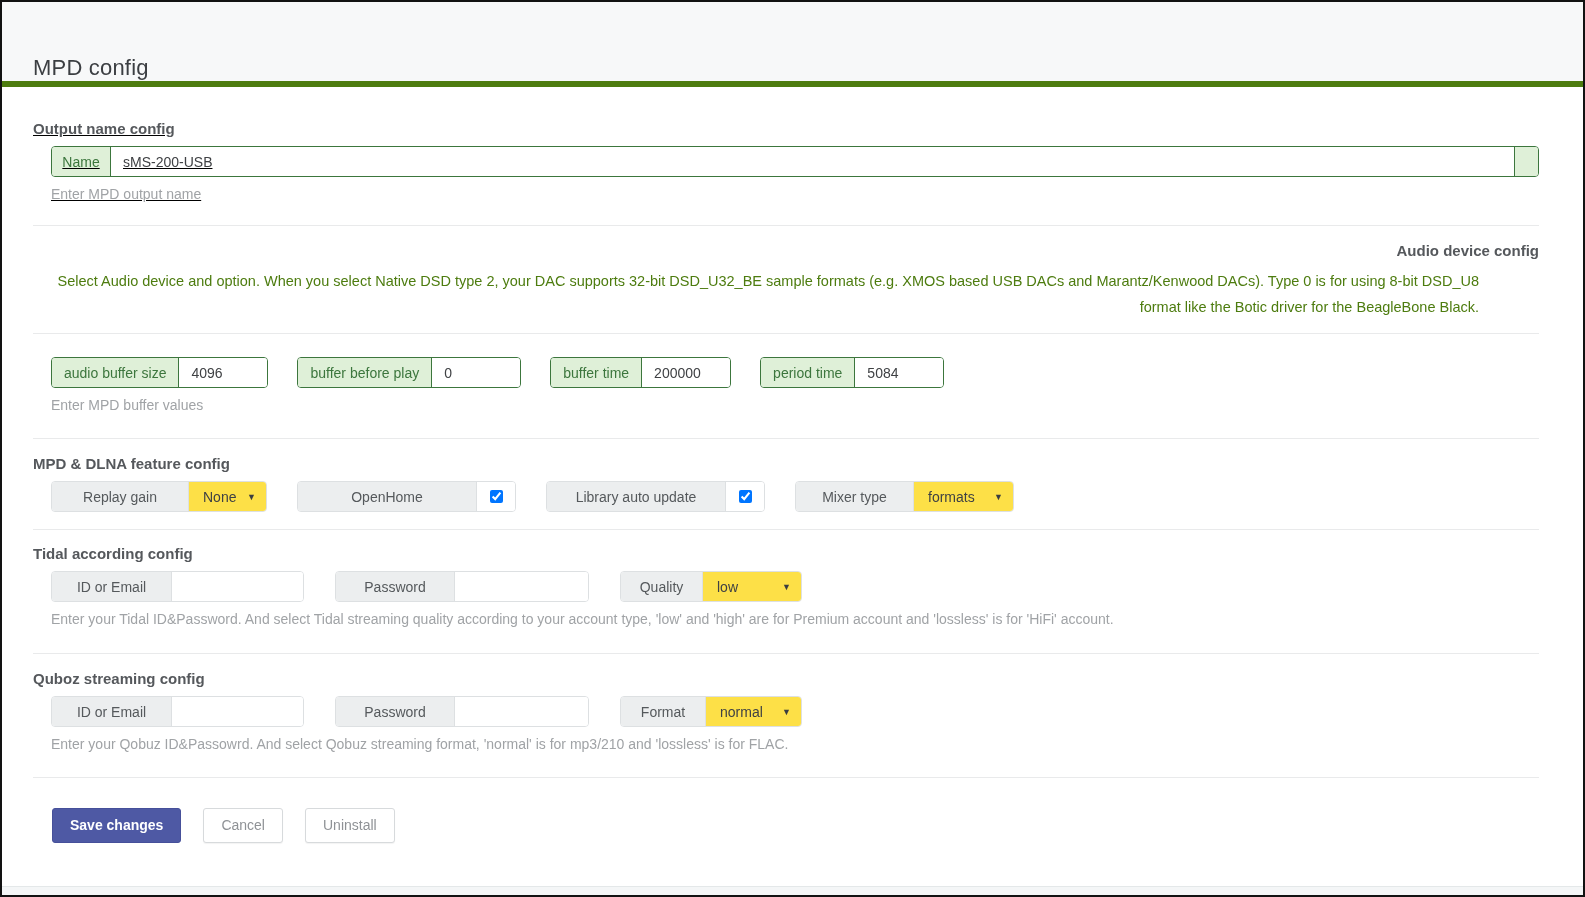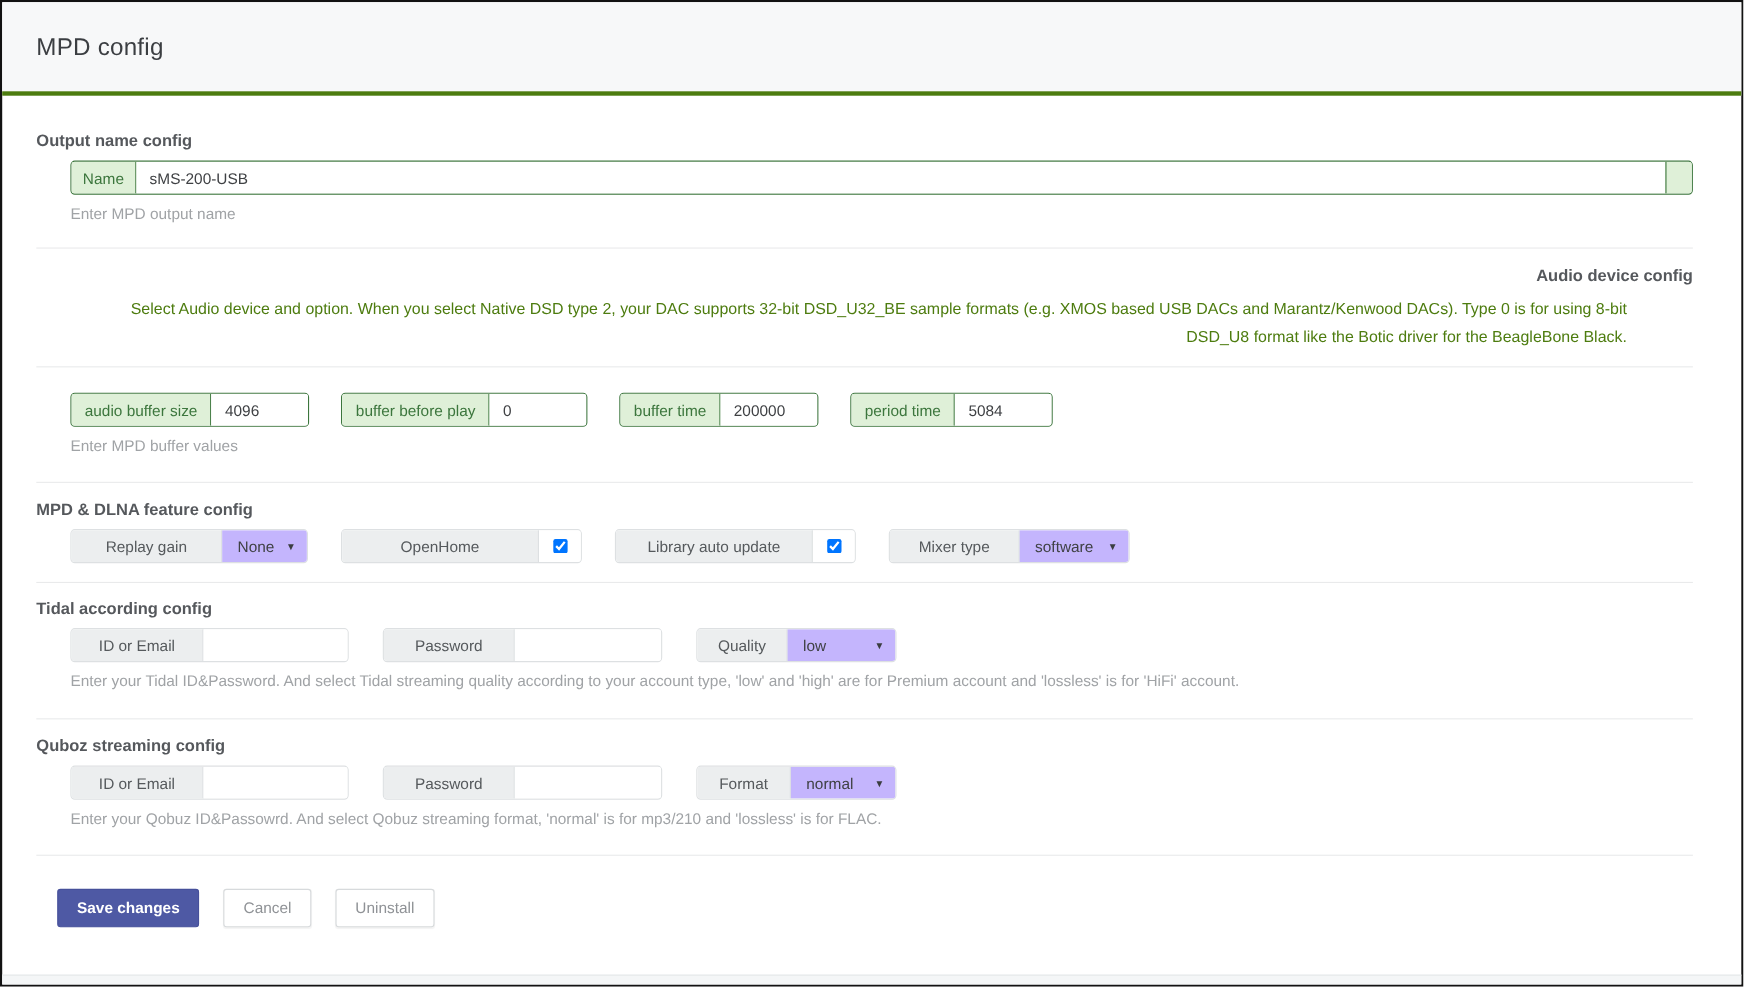--- a/index.html
+++ b/index.html
@@ -10,35 +10,35 @@
   }
   .page {
     width: 1585px; height: 897px;
     border: 2px solid #121212;
     display: flex; flex-direction: column;
     background: #fff;
   }
   .page-header {
     height: 85px; flex: 0 0 85px;
     background: #f7f8f9;
-    border-bottom: 4px solid #4d7c0f;
-    display: flex; align-items: center;
+    border-bottom: 6px solid #4d7c0f;
+    display: flex; align-items: flex-end;
     padding-left: 31px;
   }
   .page-title {
     font-size: 22px; font-weight: 400; color: #3b3e42;
     letter-spacing: 0.2px;
   }
   .page-main { flex: 1 1 auto; overflow: hidden; padding: 0 44px 0 31px; }
   .sect { }
   .sect-heading {
     font-size: 15px; font-weight: bold; color: #55585c;
     line-height: 18px;
   }
-  .indent { margin-left: 31px; }
+  .indent { margin-left: 18px; }
   .help-text {
     font-size: 14px; color: #a0a3a6; line-height: 18px; margin-top: 8px;
   }
   .desc-text {
     font-size: 14.5px; color: #4d7c0f; line-height: 26px; margin-top: 8px;
     padding-right: 60px;
   }
   .divider { border: 0; border-top: 1px solid #e9eaeb; height: 0; }
 
   
@@ -67,21 +67,21 @@
   .ig-gray { border: 1px solid #dde0e2; border-radius: 4px; overflow: hidden; background:#fff; }
   .ig-gray .ig-label {
     background: #eceeef; color: #55595c; border-right: 1px solid #dde0e2;
   }
   .ig-gray .ig-addon-check {
     display: flex; align-items: center; justify-content: center;
     background: #fff; flex: 0 0 38px;
   }
   .select-box {
     display: flex; align-items: center; justify-content: space-between;
-    padding: 0 10px 0 14px; background: #c4b5fd; cursor: default; color: #3f4144;
+    padding: 0 10px 0 14px; background: #fde047; cursor: default; color: #3f4144;
   }
   .caret { font-size: 9px; color: #3a3d40; margin-left: 8px; }
 
   .row { display: flex; align-items: center; }
 
   
   .g-name { margin-top: 8px; }
   .g-name .ig-label { width: 59px; flex: 0 0 59px; }
   .g-name .ig-input { flex: 1 1 auto; }
 
@@ -121,21 +121,21 @@
   }
   .btn-default {
     background: #fff; color: #8f9296; border: 1px solid #d7dadc;
     box-shadow: 0 1px 1px rgba(0,0,0,0.05);
   }
   .page-footer {
     flex: 0 0 9px; background: #f4f6f7; border-top: 1px solid #e4e8e9;
   }
 
   
-  .s-output   { padding-top: 33px; padding-bottom: 22px; }
+  .s-output   { padding-top: 33px; padding-bottom: 22px; text-decoration: underline; }
   .s-audio    { padding-top: 16px; padding-bottom: 13px; text-align: right; }
   .s-buffer   { padding-top: 16px; padding-bottom: 24px; }
   .s-features { padding-top: 16px; padding-bottom: 17px; }
   .s-tidal    { padding-top: 15px; padding-bottom: 25px; }
   .s-qobuz    { padding-top: 16px; padding-bottom: 24px; }
 </style>
 </head>
 <body>
 
 <div class="page">
@@ -214,21 +214,21 @@
           </div>
           <div class="input-group ig-gray">
             <span class="ig-label lbl-179">Library auto update</span>
             <span class="ig-addon-check">
               <input type="checkbox" checked="" style="">
             </span>
           </div>
           <div class="input-group ig-gray">
             <span class="ig-label lbl-118">Mixer type</span>
             <div class="select-box sel-99">
-              <span>software</span>
+              <span>formats</span>
               <span class="caret">▼</span>
             </div>
           </div>
         </div>
       </div>
     </section>
 
     <hr class="divider">
 
     <section class="sect s-tidal">

